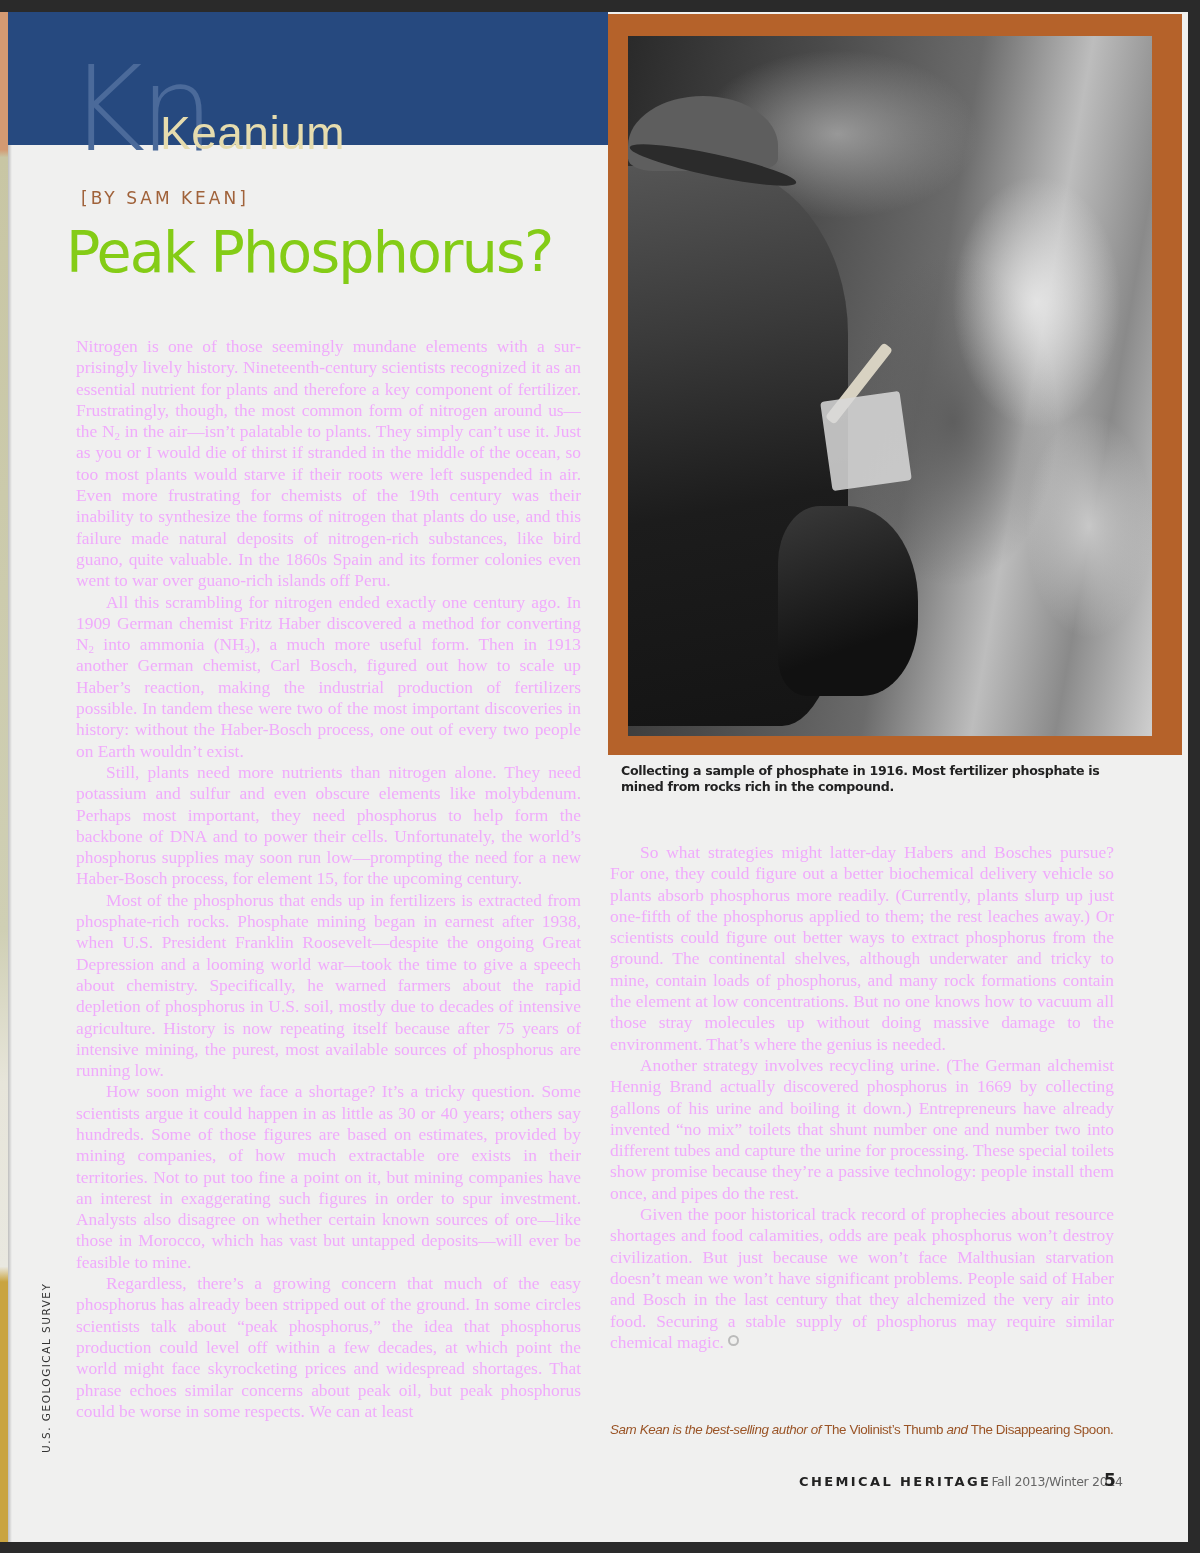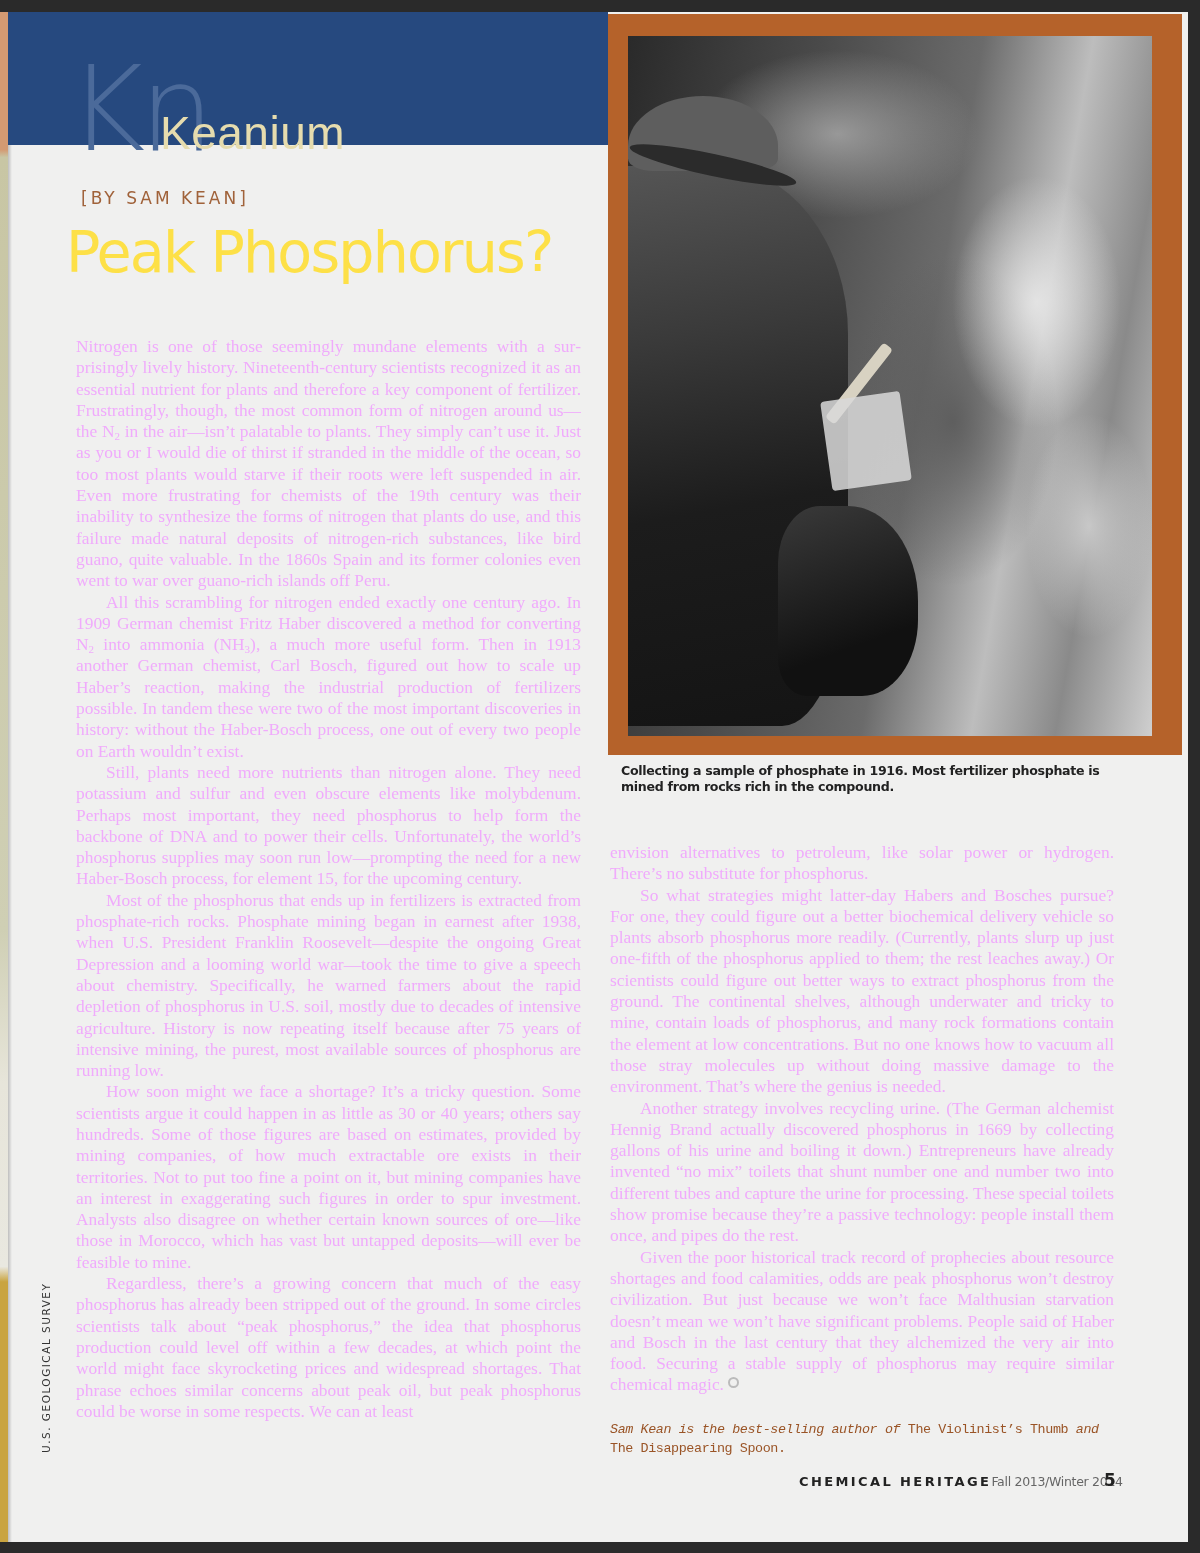--- a/index.html
+++ b/index.html
@@ -38,21 +38,21 @@
       height: 48px; overflow: hidden;
     }
     .byline {
       position: absolute; left: 81px; top: 188px;
       font-family: "DejaVu Sans", sans-serif; font-size: 17px;
       letter-spacing: 3px; color: #a0623a;
     }
     .headline {
       position: absolute; left: 66px; top: 212px;
       font-family: "DejaVu Sans", sans-serif; font-size: 57px; line-height: 80px;
-      color: #fde047; letter-spacing: -1.8px; white-space: nowrap;
+      color: #84cc16; letter-spacing: -1.8px; white-space: nowrap;
     }
     .body-text {
       font-family: "Liberation Serif", serif; font-size: 17.4px; line-height: 21.3px;
       color: #f0abfc; text-align: justify; hyphens: manual;
     }
     .body-text p { margin: 0; text-indent: 0; }
     .body-text p.indent { text-indent: 30px; }
     .col-left {
       position: absolute; left: 76px; top: 336px; width: 505px;
     }
@@ -103,21 +103,21 @@
       background: linear-gradient(160deg, #3a3a3a, #111 70%);
       border-radius: 30% 50% 40% 20%;
     }
     .caption {
       position: absolute; left: 621px; top: 763px; width: 520px;
       font-family: "DejaVu Sans", sans-serif; font-weight: bold; font-size: 12.6px;
       line-height: 16px; color: #222; letter-spacing: -0.3px;
     }
     .bio {
       position: absolute; left: 610px; top: 1420px; width: 510px;
-      font-family: Liberation Mono, monospace; font-size: 13.4px; line-height: 19px;
+      font-family: Liberation Sans, sans-serif; font-size: 13.4px; line-height: 19px;
       color: #9a5426; letter-spacing: -0.4px;
     }
     .bio em { font-style: italic; }
     .end-mark {
       display: inline-block; width: 7px; height: 7px; border-radius: 50%;
       border: 2px solid #bbb; margin-left: 4px; vertical-align: 2px;
     }
     .folio {
       position: absolute; left: 799px; top: 1474px;
       font-family: "DejaVu Sans", sans-serif; font-size: 13px; color: #222;
@@ -168,21 +168,20 @@
     <div class="hat-brim"></div>
     <div class="hammer-handle"></div>
     <div class="scoop"></div>
     <div class="boot"></div>
   </div>
 </div>
 
 <div class="caption">Collecting a sample of phosphate in 1916. Most fertilizer phosphate is mined from rocks rich in the compound.</div>
 
 <div class="body-text col-right">
-  <p>envision alternatives to petroleum, like solar power or hydrogen. There’s no substitute for phosphorus.</p>
   <p class="indent">So what strategies might latter-day Habers and Bosches pursue? For one, they could figure out a better biochemical delivery ve­hicle so plants absorb phosphorus more readily. (Currently, plants slurp up just one-fifth of the phosphorus applied to them; the rest leaches away.) Or scientists could figure out better ways to extract phosphorus from the ground. The continental shelves, although underwater and tricky to mine, contain loads of phosphorus, and many rock formations contain the element at low concentrations. But no one knows how to vacuum all those stray molecules up without doing massive damage to the environment. That’s where the genius is needed.</p>
   <p class="indent">Another strategy involves recycling urine. (The German al­chemist Hennig Brand actually discovered phosphorus in 1669 by collecting gallons of his urine and boiling it down.) Entrepreneurs have already invented “no mix” toilets that shunt number one and number two into different tubes and capture the urine for pro­cessing. These special toilets show promise because they’re a pas­sive technology: people install them once, and pipes do the rest.</p>
   <p class="indent"><span>Given the poor historical track record of prophecies about re­source shortages and food calamities, odds are peak phosphorus won’t destroy civilization. But just because we won’t face Malthu­sian starvation doesn’t mean we won’t have significant problems. People said of Haber and Bosch in the last century that they al­chemized the very air into food. Securing a stable supply of phos­phorus may require similar chemical magic.</span><span class="end-mark"></span></p>
 </div>
 
 <div class="bio">
   <em>Sam Kean is the best-selling author of</em> <span>The Violinist’s Thumb</span> <em>and</em> <span>The Disappearing Spoon.</span>
 </div>
 
 <div class="folio">

